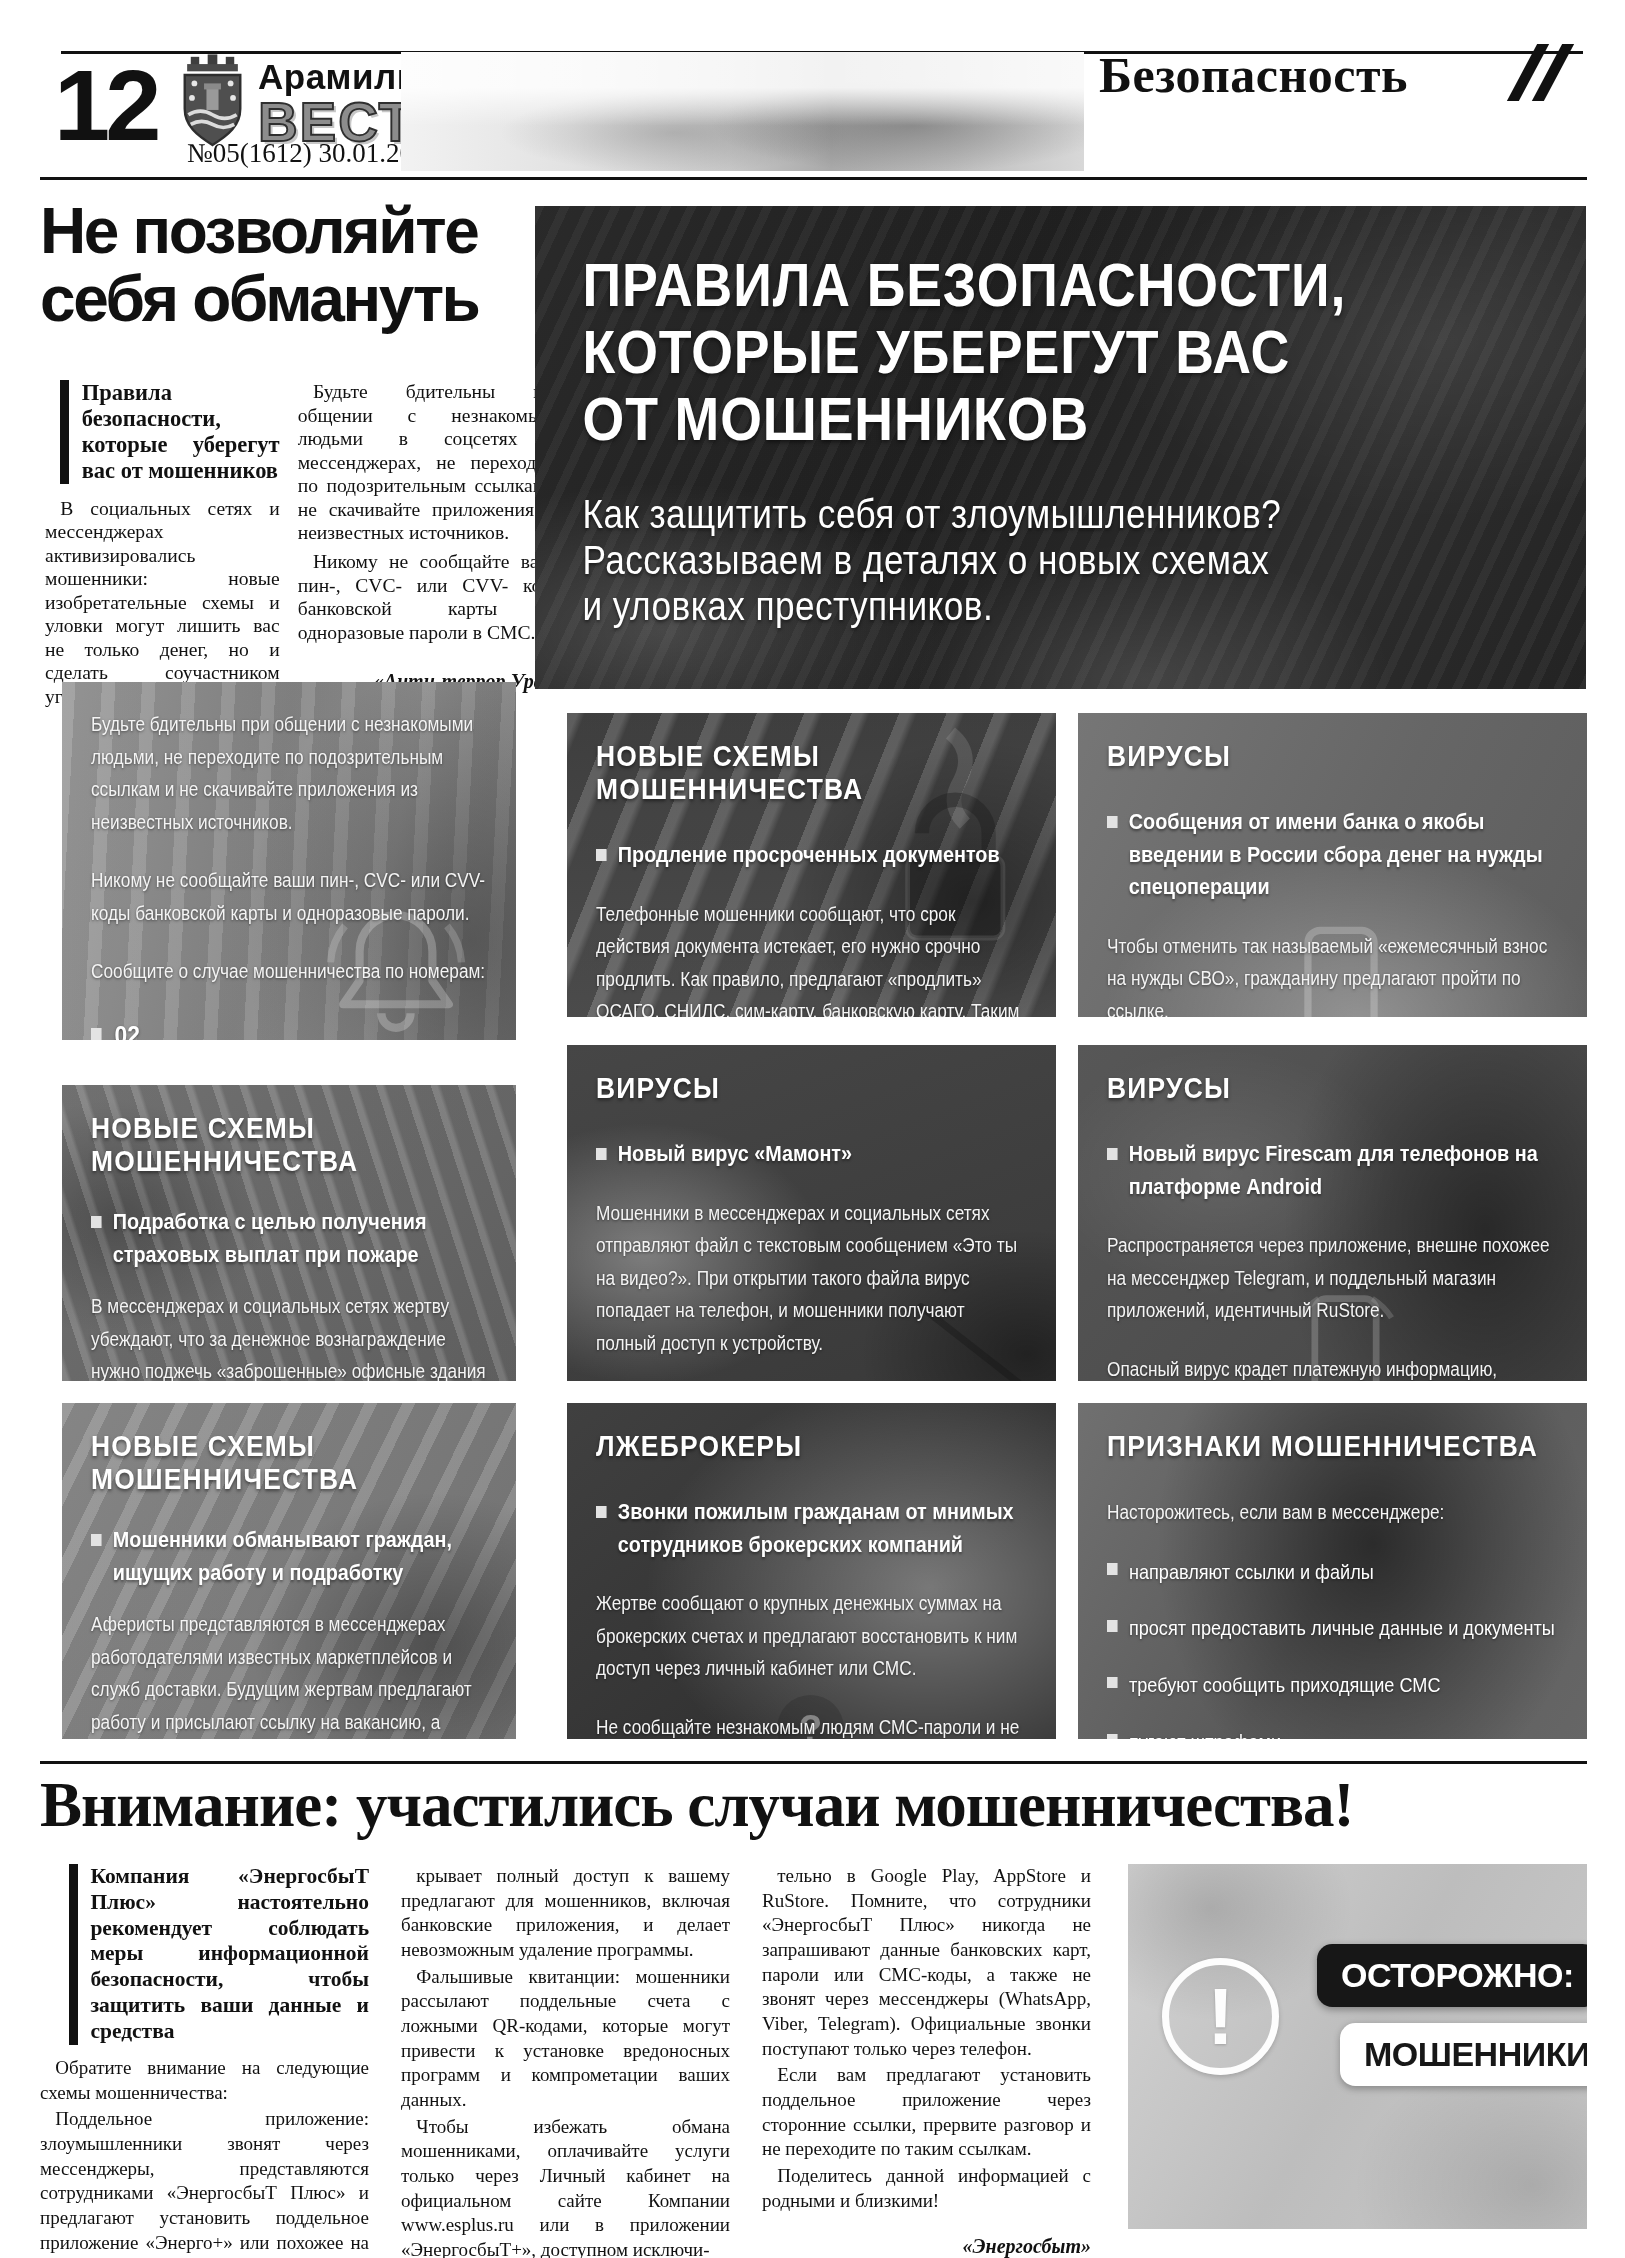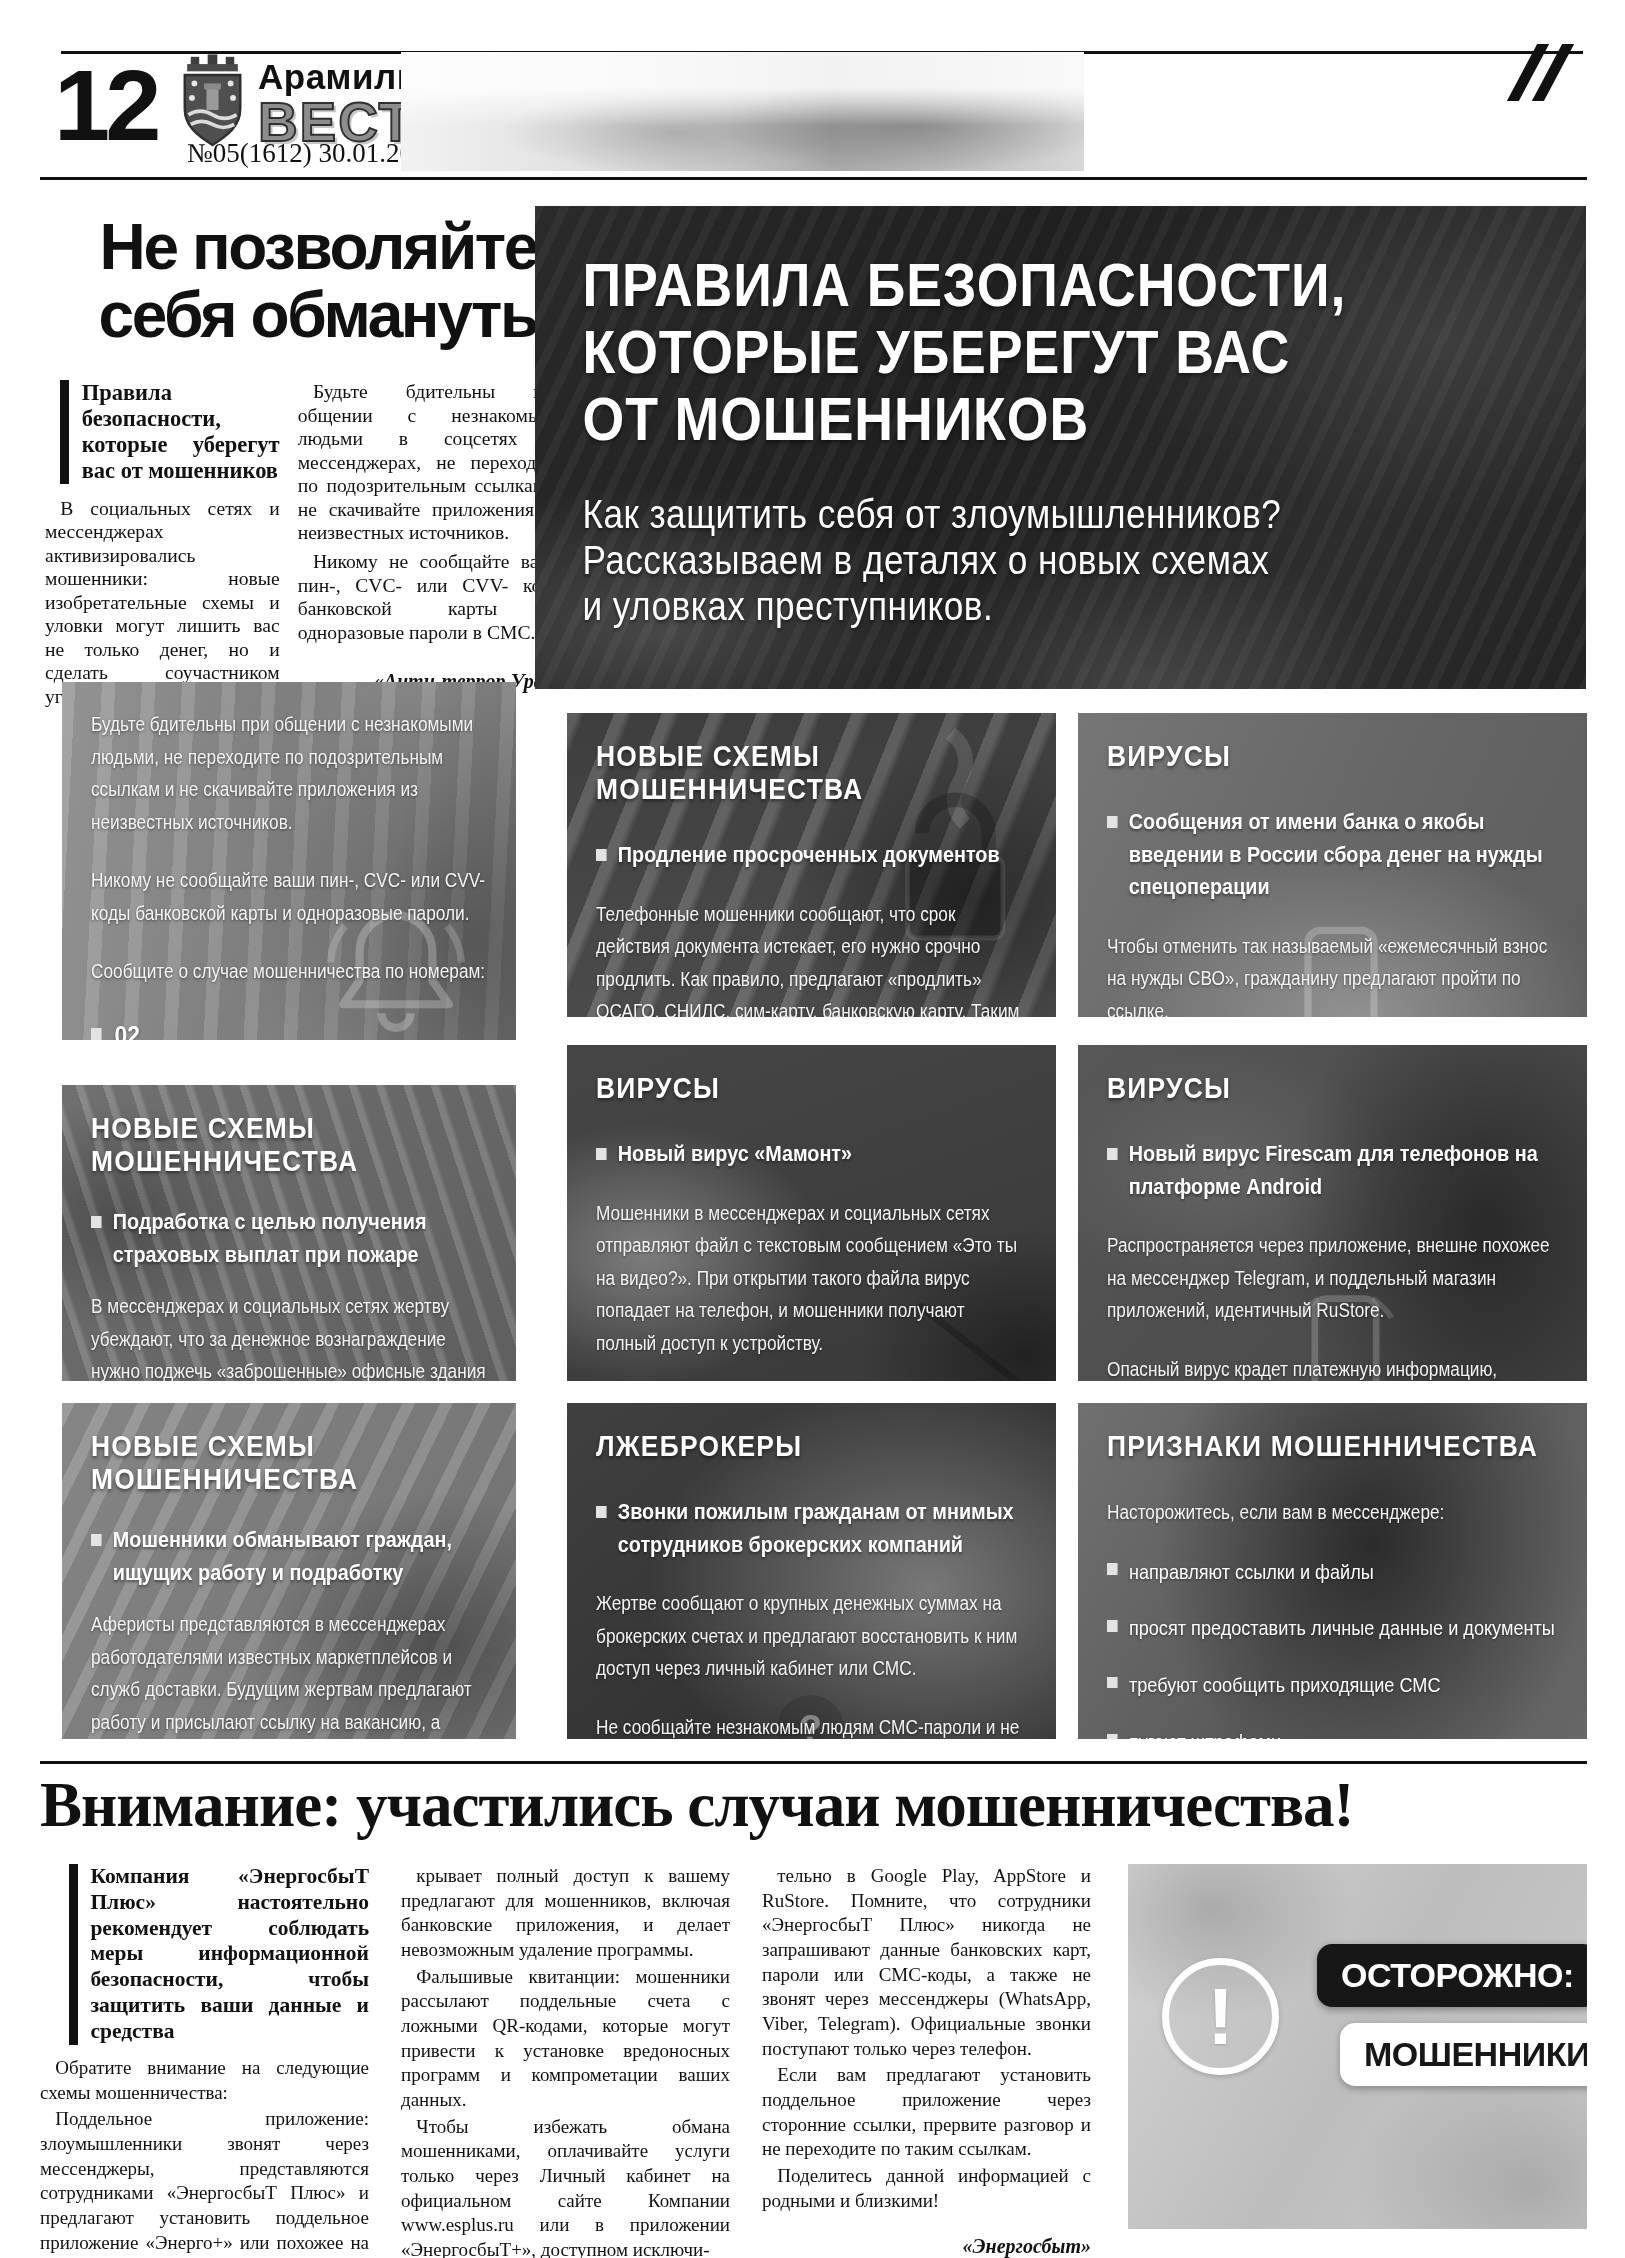--- a/index.html
+++ b/index.html
@@ -28,21 +28,21 @@
       linear-gradient(to bottom, rgba(255,255,255,.85) 0 30%, rgba(255,255,255,0) 62%),
       radial-gradient(ellipse 287px 67px at 75% 62%, rgba(60,60,60,.35), transparent 70%),
       radial-gradient(ellipse 249px 57px at 40% 68%, rgba(90,90,90,.28), transparent 70%),
       linear-gradient(to right,#f2f2f2, #e2e2e2 25%, #c7c7c7 48%, #a9a9a9 63%, #bcbcbc 80%, #d8d8d8);
   }
   .section-title { left:1099px; top:50px; font:600 50px/1 "Liberation Serif",serif; letter-spacing:0.5px; }
   .slashes { left:1522px; top:44px; }
   .slashes span { display:inline-block; width:12.4px; height:57px; background:#111; transform:skewX(-28deg); margin-right:12.4px; }
 
   
-  .la-title { left:40px; top:214px; width:497px; font:700 64px/1.06 "Liberation Sans",sans-serif; letter-spacing:-2.4px;text-align:right; }
+  .la-title { left:40px; top:198px; width:497px; font:700 64px/1.06 "Liberation Sans",sans-serif; letter-spacing:-2.4px; }
   .la-row { left:45px; top:380px; width:519px; display:flex; gap:18px; }
   .la-c1 { width:237px; }
   .la-c2 { width:269px; }
   .la-lead {
     margin-left:15.3px; border-left:9.6px solid #111; padding-left:12.4px;
     font:700 22.5px/1.16 "Liberation Serif",serif; text-align:justify; margin-bottom:12.4px;
   }
   .la-p { font:400 19.6px/1.2 "Liberation Serif",serif; text-align:justify; text-indent:15.3px; hyphens:auto; margin-bottom:5.7px; }
   .la-sign { margin-top:25px; text-align:right; font:700 italic 20px/1.2 "Liberation Serif",serif; }
 
@@ -170,20 +170,21 @@
 
   <div class="abs masthead">
     <div class="masthead-top">Арамильские</div>
     <div class="masthead-bottom">ВЕСТИ</div>
   </div>
 
   <div class="abs issue">№05(1612) 30.01.2025</div>
 
   <div class="abs header-photo"></div>
 
+  <div class="abs section-title">Безопасность</div>
 
   <div class="abs slashes"><span></span><span></span></div>
 
   <div class="rule" style="left:40px; top:177px; width:1547px;"></div>
 
   <div class="abs la-title">Не позволяйте себя обмануть</div>
 
   <div class="abs la-row">
     <div class="la-c1">
       <div class="la-lead">Правила безопасности, которые уберегут вас от мошенников</div>

